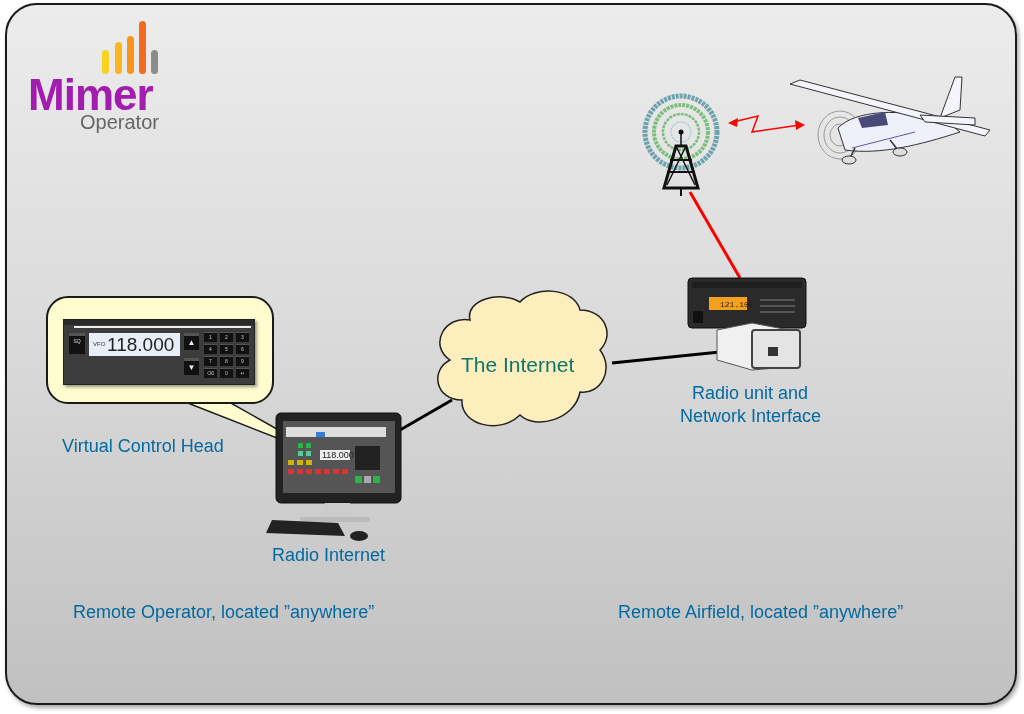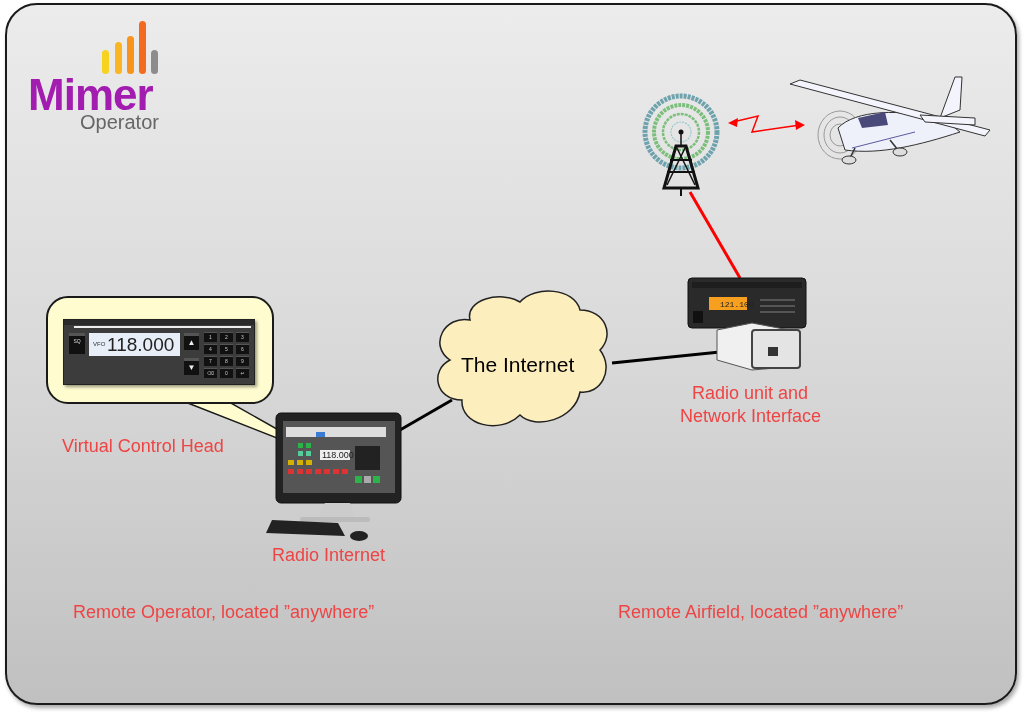--- a/index.html
+++ b/index.html
@@ -4,41 +4,41 @@
 <style>
   html, body { margin:0; padding:0; background:#ffffff; }
   body { width:1024px; height:714px; position:relative; overflow:hidden; font-family:"Liberation Sans", sans-serif; }
   .frame {
     position:absolute; left:5px; top:3px; width:1012px; height:702px;
     border:2px solid #1a1a1a; border-radius:32px; box-sizing:border-box;
     background:linear-gradient(to bottom, #ececec 0%, #d9d9d9 50%, #c0c0c0 100%);
     box-shadow:2px 3px 4px rgba(0,0,0,0.35);
   }
   .abs { position:absolute; }
-  .label { position:absolute; color:#ef4444; font-size:18px; white-space:nowrap; }
+  .label { position:absolute; color:#0369a1; font-size:18px; white-space:nowrap; }
   .logo-word { position:absolute; left:28px; top:70px; font-size:44px; font-weight:bold; color:#a21caf; letter-spacing:-1px; }
   .logo-sub { position:absolute; left:80px; top:111px; font-size:20px; color:#666; }
   .bar { position:absolute; width:7px; border-radius:4px; }
   .callout {
     position:absolute; left:46px; top:296px; width:228px; height:108px;
     background:#fffdd0; border:2px solid #1a1a1a; border-radius:22px; box-sizing:border-box;
   }
   .vch {
     position:absolute; left:63px; top:319px; width:190px; height:64px;
     background:#3c3c3c; border:1px solid #222; box-shadow:2px 2px 3px rgba(0,0,0,0.4);
   }
   .vch-title { position:absolute; left:0; top:0; right:0; height:5px; background:#2a2a2a; }
   .vch-bar { position:absolute; left:10px; top:6px; right:3px; height:2px; background:#eee; }
   .vch-sq { position:absolute; left:5px; top:13px; width:16px; height:18px; background:#111; color:#ddd; font-size:5px; text-align:center; line-height:10px; border-top:3px solid #555; }
   .vch-disp { position:absolute; left:25px; top:13px; width:91px; height:23px; background:#e8eef7; }
   .vch-vfo { position:absolute; left:4px; top:8px; font-size:6px; color:#333; }
   .vch-freq { position:absolute; left:18px; top:1px; font-size:19px; color:#222; }
   .vch-arrow { position:absolute; width:15px; height:14px; background:#111; color:#eee; font-size:8px; text-align:center; line-height:14px; border-top:3px solid #555; }
   .kp { position:absolute; width:13px; height:9px; background:#111; color:#ccc; font-size:5px; text-align:center; line-height:9px; border-top:1px solid #555;}
-  .cloud-text { position:absolute; left:461px; top:353px; font-size:21px; color:#000000; }
+  .cloud-text { position:absolute; left:461px; top:353px; font-size:21px; color:#0f766e; }
 </style>
 </head>
 <body>
 
 <div class="frame"></div>
 
 <div>
   <div class="bar" style="left:102px;top:50px;height:24px;background:#f7d21e;"></div>
   <div class="bar" style="left:115px;top:42px;height:32px;background:#f9b522;"></div>
   <div class="bar" style="left:127px;top:36px;height:38px;background:#f7941d;"></div>

